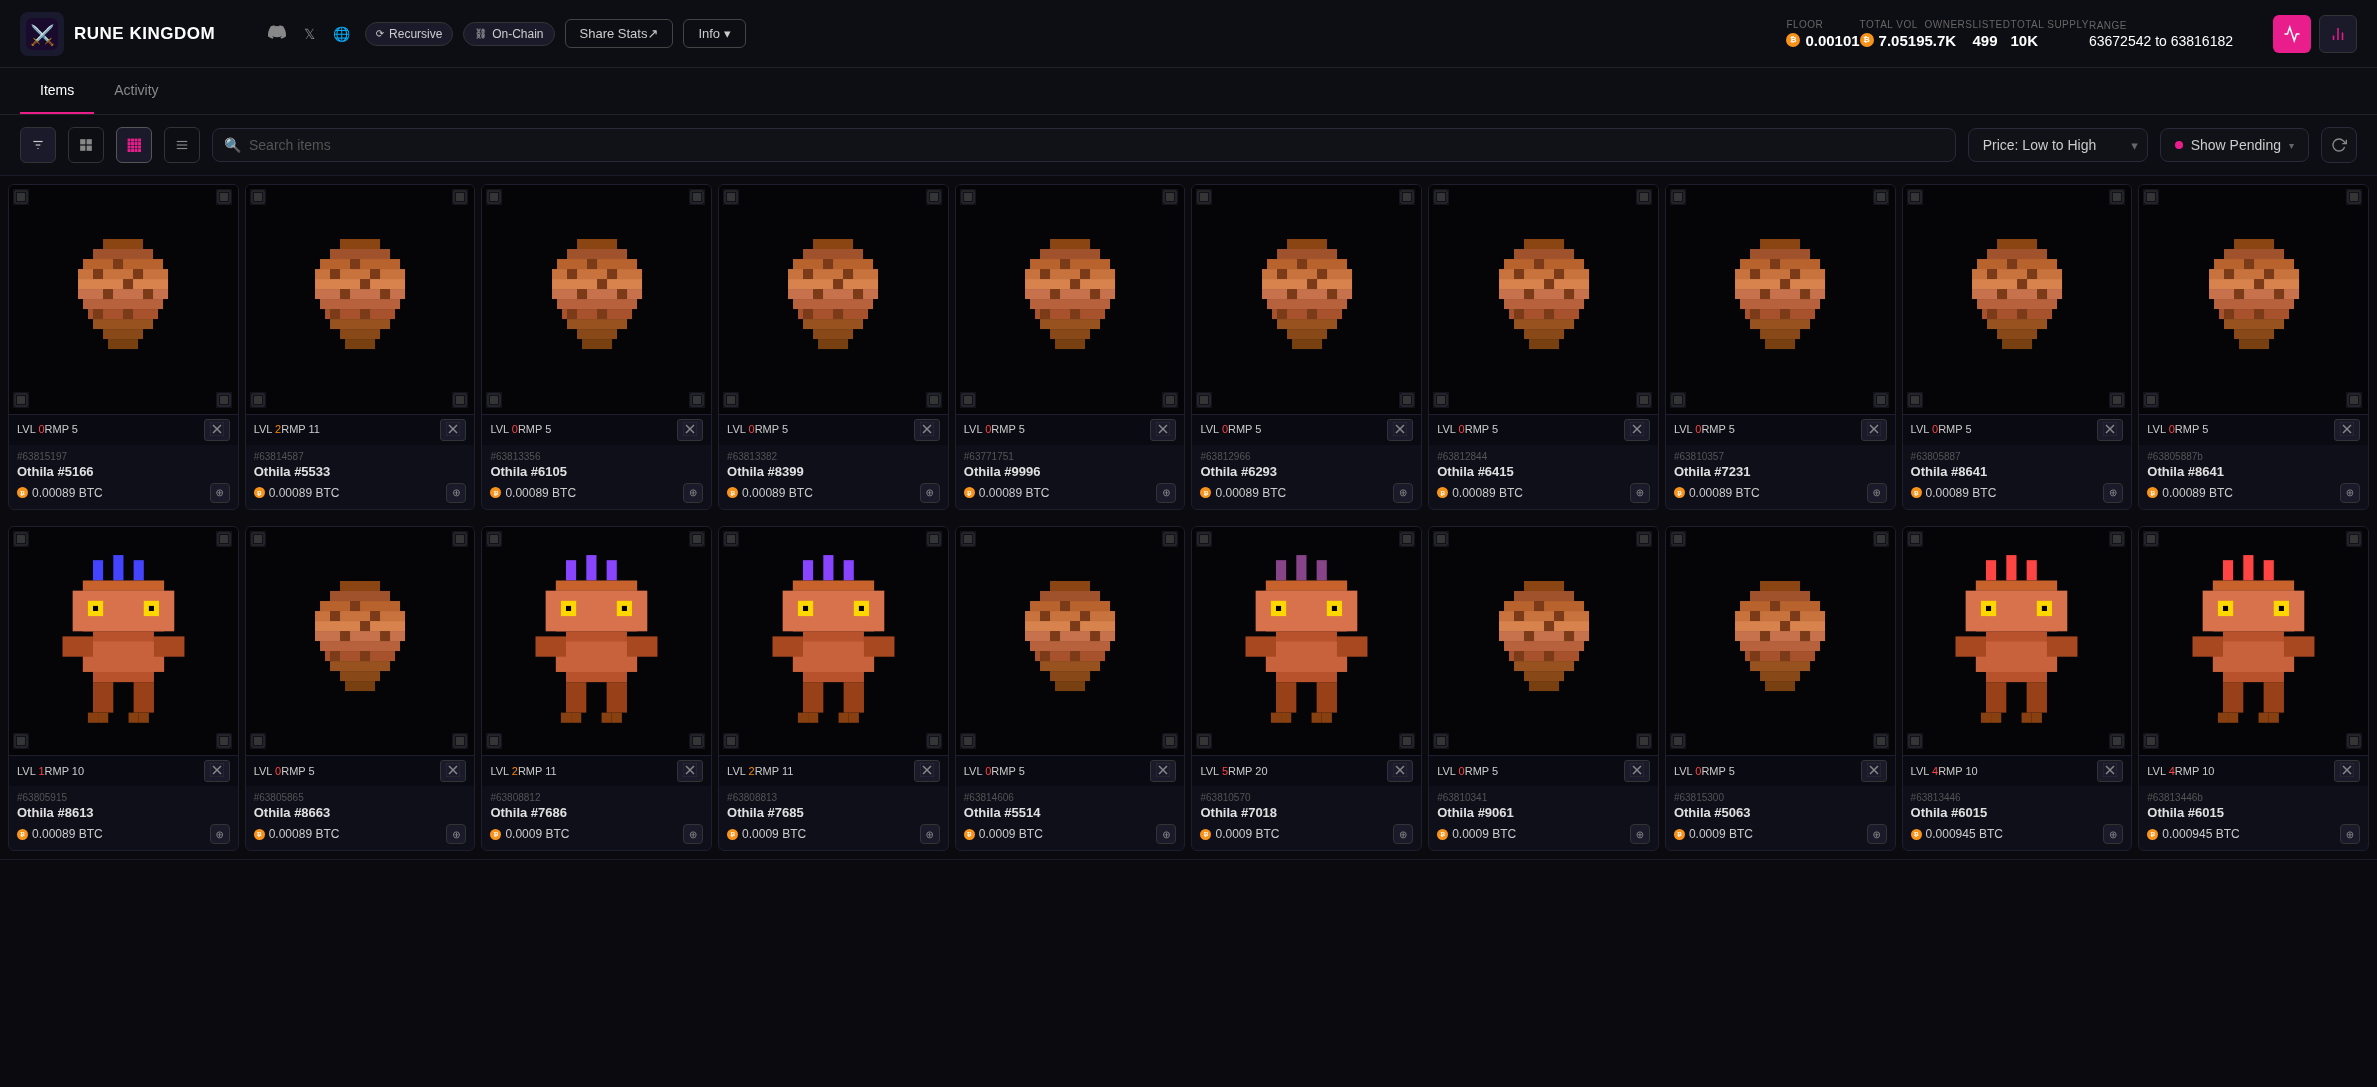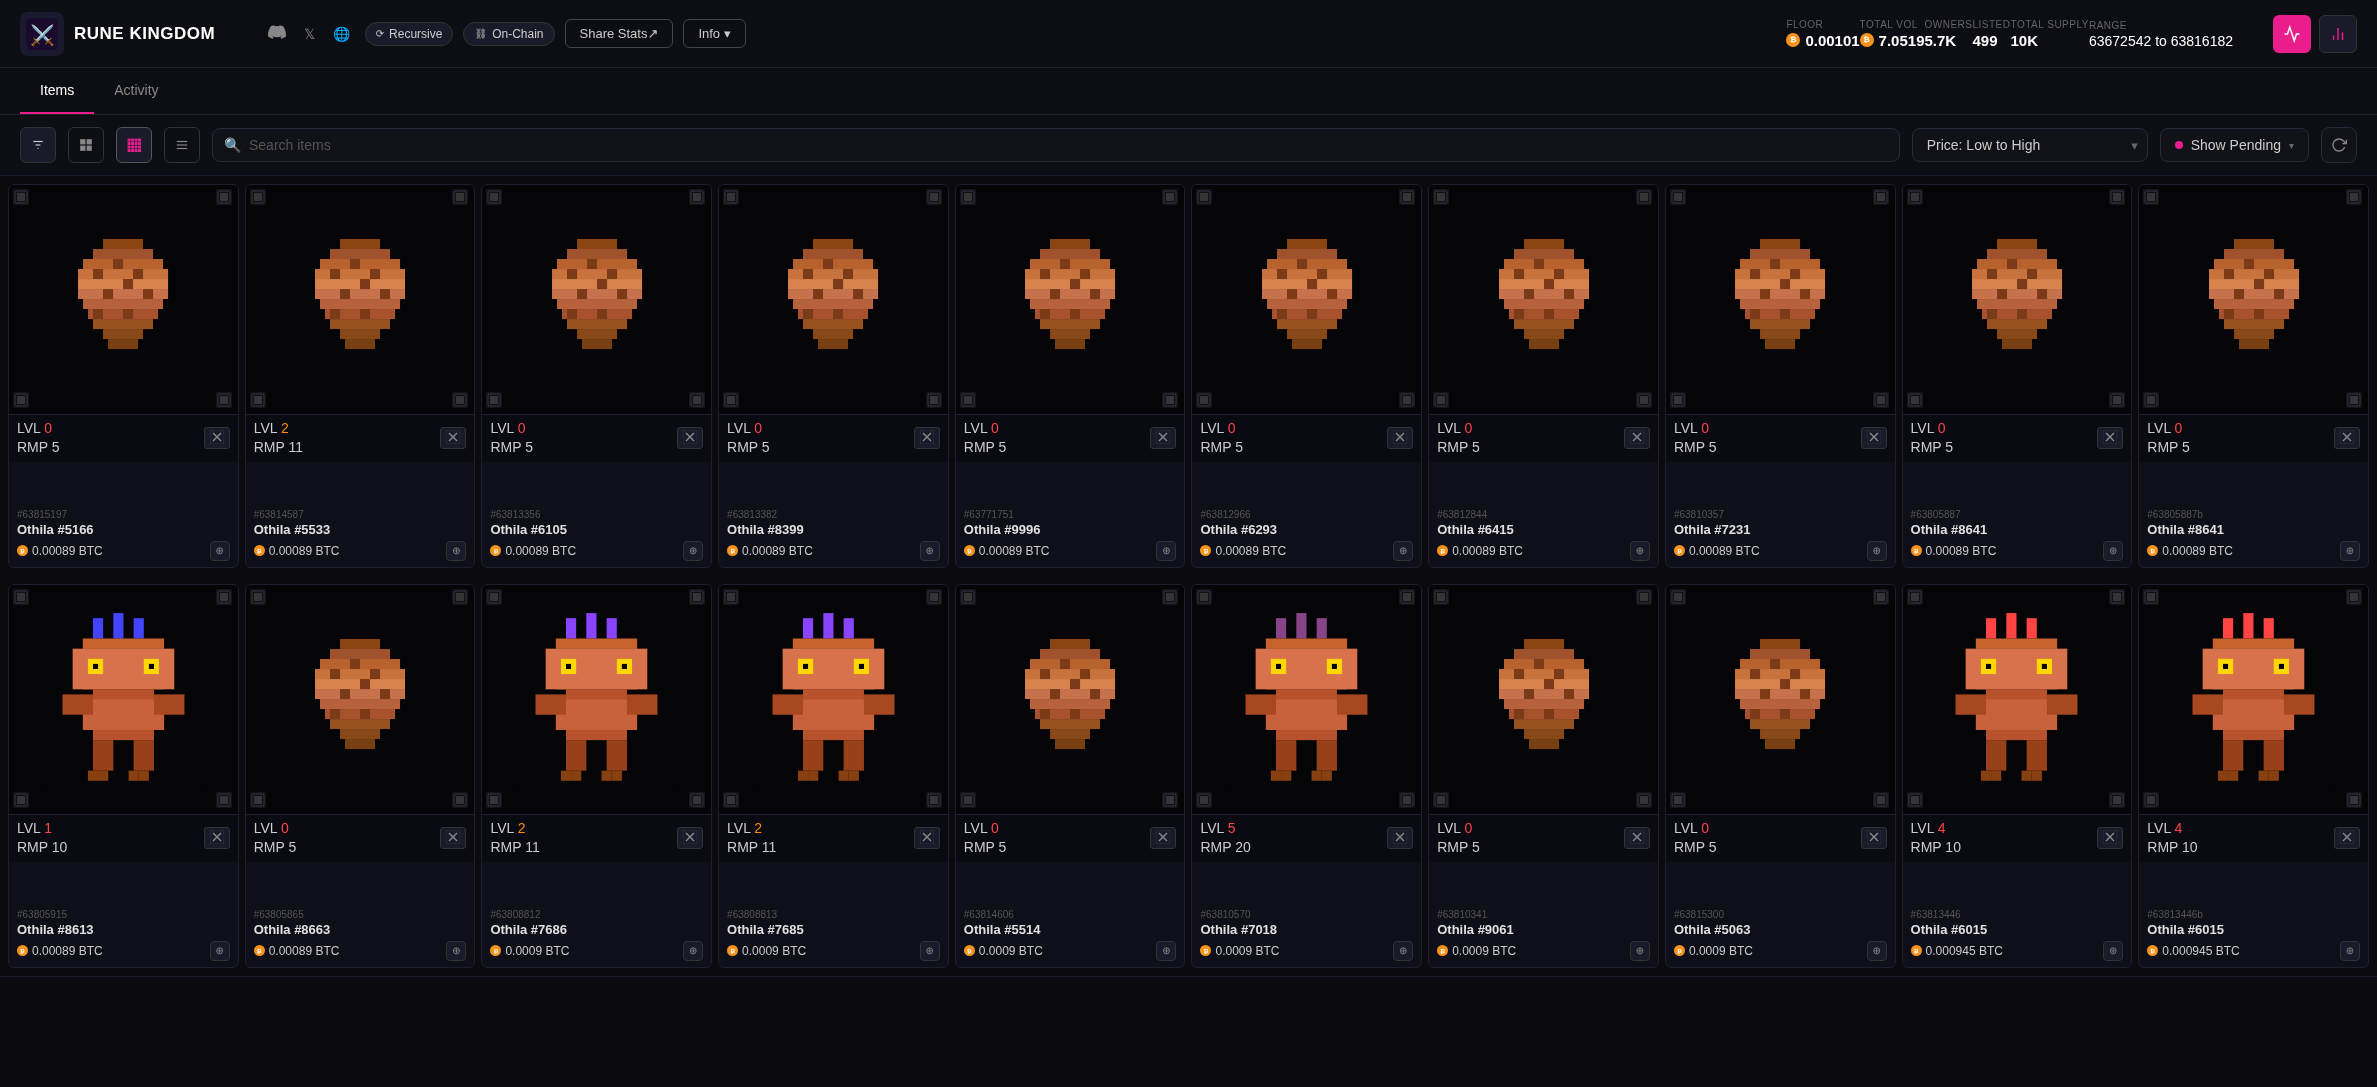--- a/index.html
+++ b/index.html
@@ -238,21 +238,21 @@
     .search-input::placeholder { color: #555; }
     .sort-select {
       background: #111118;
       border: 1px solid #2a2a3a;
       border-radius: 8px;
       padding: 8px 36px 8px 14px;
       color: #ccc;
       font-size: 14px;
       cursor: pointer;
       appearance: none;
-      width: 236px;
+      width: 180px;
       outline: none;
     }
     .sort-wrapper {
       position: relative;
     }
     .sort-arrow {
       position: absolute;
       right: 10px;
       top: 50%;
       transform: translateY(-50%);
@@ -342,38 +342,37 @@
     .nft-level-bar {
       display: flex;
       align-items: center;
       justify-content: space-between;
       padding: 4px 8px;
       background: #0a0a12;
       border-top: 1px solid #1e1e2e;
     }
     .level-info {
       display: flex;
-      flex-direction: column;
-      font-size: 14px;
+      flex-direction: row;
+      font-size: 11px;
       color: #888;
       line-height: 1.4;
     }
     .level-info span { color: #ccc; }
     .rune-icon {
       color: #ccc;
       font-size: 11px;
       background: #1a1a2a;
       border: 1px solid #333;
       padding: 2px 5px;
       border-radius: 3px;
     }
 
     .nft-info {
       padding: 6px 8px;
-      margin-top: 41px;
     }
     .nft-id {
       font-size: 10px;
       color: #555;
       margin-bottom: 2px;
     }
     .nft-name {
       font-size: 13px;
       font-weight: 600;
       color: #e0e0e0;

